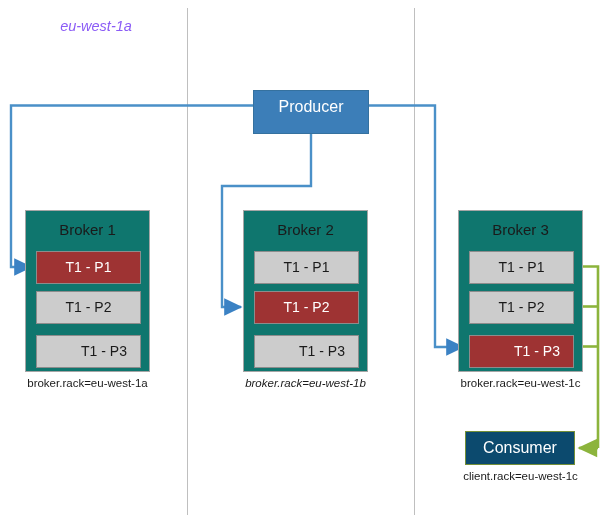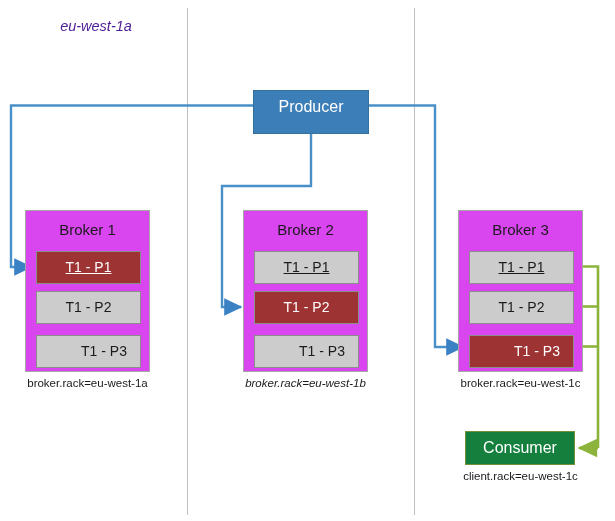--- a/index.html
+++ b/index.html
@@ -23,32 +23,32 @@
     position: absolute;
     top: 8px;
     width: 1px;
     height: 507px;
     background: #bfbfbf;
   }
   .az-label {
     position: absolute;
     font-style: italic;
     font-size: 14.5px;
-    color: #4c1d95;
+    color: #8b5cf6;
     text-align: center;
     white-space: nowrap;
   }
   
   .broker {
     position: absolute;
     width: 125px;
     height: 162px;
     box-sizing: border-box;
     border: 1px solid #a6a6a6;
-    background: #d946ef;
+    background: #0f766e;
   }
   .broker-title {
     position: absolute;
     top: 10px;
     left: 0;
     width: 100%;
     text-align: center;
     font-size: 15px;
     color: #1a1a1a;
   }
@@ -66,21 +66,21 @@
   }
   .partition.follower {
     background: #cccccc;
     color: #1a1a1a;
   }
   .partition.leader {
     background: #9e3333;
     border-color: #8c8c8c;
     color: #ffffff;
   }
-  .p0 { top: 40px; text-decoration: underline; }
+  .p0 { top: 40px; }
   .p1 { top: 80px; }
   .p2 { top: 124px; padding-left: 31px; }
 
   .rack-label {
     position: absolute;
     font-size: 11.5px;
     color: #1a1a1a;
     text-align: center;
     white-space: nowrap;
   }
@@ -101,21 +101,21 @@
     border: 1px solid #2e6persistent;
     border: 1px solid #35719f;
     font-size: 16px;
     line-height: 31px;
   }
   .node.consumer {
     left: 465px;
     top: 431px;
     width: 110px;
     height: 34px;
-    background: #15803d;
+    background: #0c4a6e;
     border: 1px solid #748f38;
     font-size: 16px;
     line-height: 32px;
   }
   
   #wires {
     position: absolute;
     left: 0;
     top: 0;
     width: 615px;

